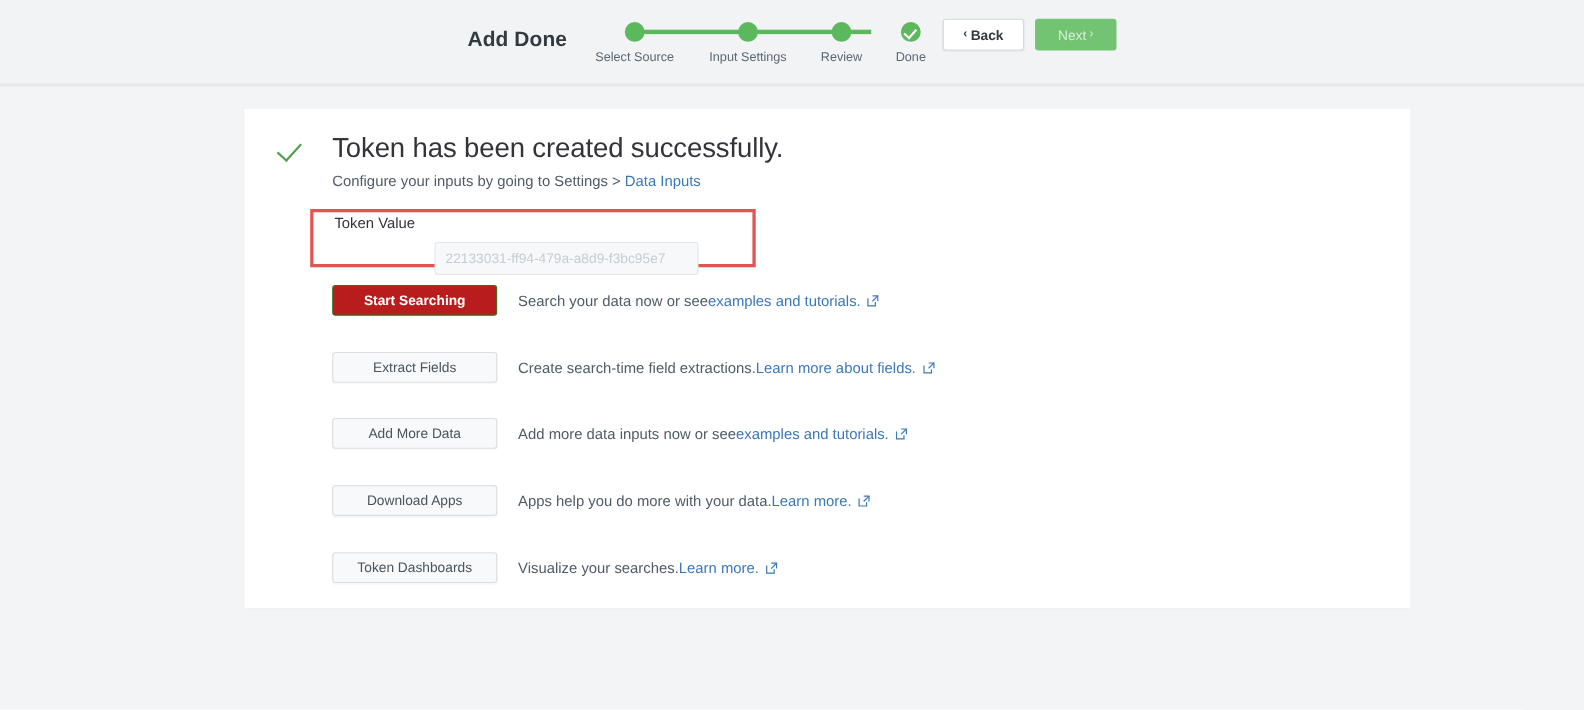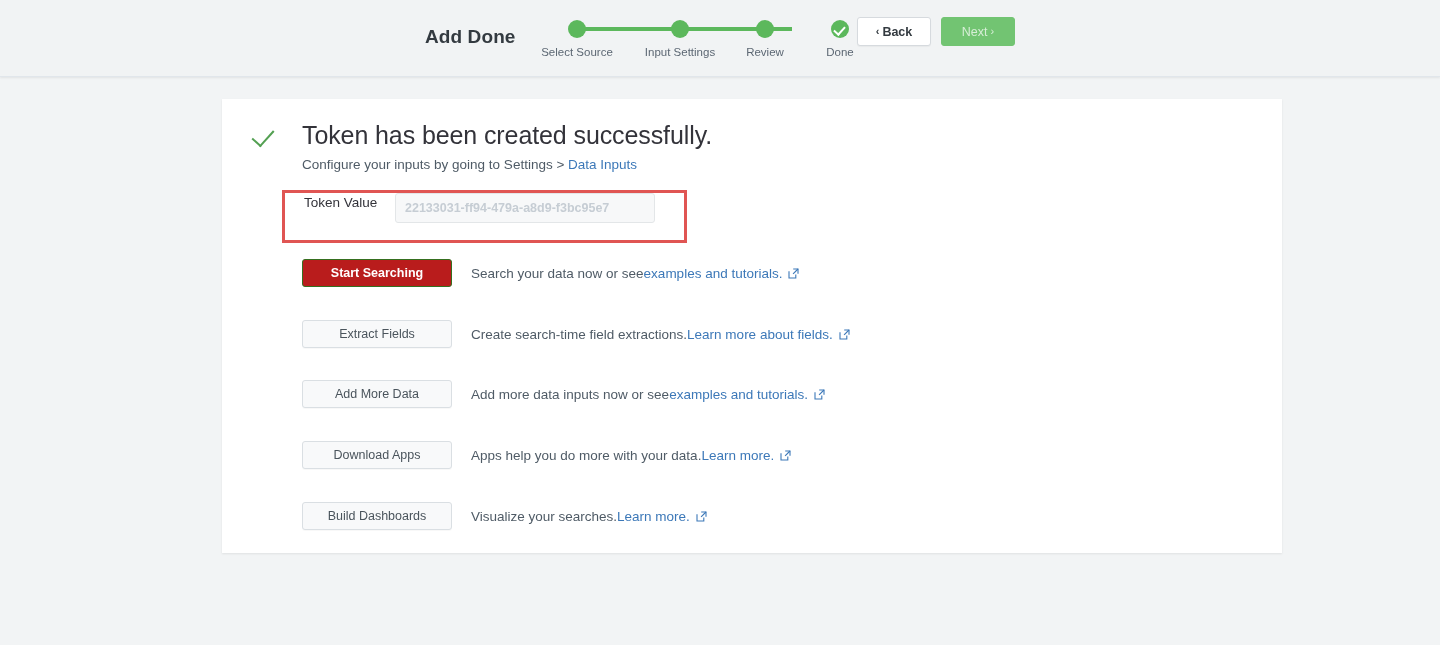--- a/index.html
+++ b/index.html
@@ -55,21 +55,21 @@
   }
   .step {
     position: absolute;
     top: 0;
     width: 80px;
     text-align: center;
   }
   .step-1 { left: -3px; }
   .step-2 { left: 100px; }
   .step-3 { left: 185px; }
-  .step-4 { left: 260px; }
+  .step-4 { left: 248px; }
 
   .step-dot {
     width: 18px;
     height: 18px;
     border-radius: 50%;
     background: #5cb85c;
     margin: 2px auto 0;
     position: relative;
   }
   .step-dot.done::after {
@@ -201,32 +201,31 @@
   .token-label {
     position: absolute;
     left: 19px;
     top: 2px;
     font-size: 13.5px;
     color: #33333a;
   }
   .token-input {
     position: absolute;
     left: 110px;
-    top: 0;
-    width: 260px;
+    top: 27px;
+    width: 240px;
     height: 30px;
     background: #f7f8f9;
     border: 1px solid #e3e6e8;
     border-radius: 3px;
     padding: 0 9px;
     font-family: "Liberation Sans", sans-serif;
     font-size: 12.5px;
     color: #c6cdd4;
     outline: none;
-    font-weight: bold;
   }
   .token-input::placeholder { color: #c6cdd4; opacity: 1; }
 
   
   .action-row {
     position: absolute;
     left: 80px;
     display: flex;
     align-items: center;
     gap: 19px;
@@ -392,21 +391,21 @@
         <svg width="11" height="11" viewBox="0 0 11 11">
           <path d="M1 3.2V10h6.8V6.6" fill="none" stroke="#3c78b8" stroke-width="1.1"></path>
           <path d="M5.2 1H10v4.8" fill="none" stroke="#3c78b8" stroke-width="1.1"></path>
           <path d="M10 1L5.1 5.9" fill="none" stroke="#3c78b8" stroke-width="1.1"></path>
         </svg>
       </span>
     </div>
   </div>
 
   <div class="action-row row-5">
-    <button class="act-btn secondary">Build Dashboards</button>
+    <button class="act-btn secondary">Token Dashboards</button>
     <div class="act-desc">
       <span>Visualize your searches. </span>
         <a class="link">Learn more.</a>
       <span class="ext-icon">
         <svg width="11" height="11" viewBox="0 0 11 11">
           <path d="M1 3.2V10h6.8V6.6" fill="none" stroke="#3c78b8" stroke-width="1.1"></path>
           <path d="M5.2 1H10v4.8" fill="none" stroke="#3c78b8" stroke-width="1.1"></path>
           <path d="M10 1L5.1 5.9" fill="none" stroke="#3c78b8" stroke-width="1.1"></path>
         </svg>
       </span>

